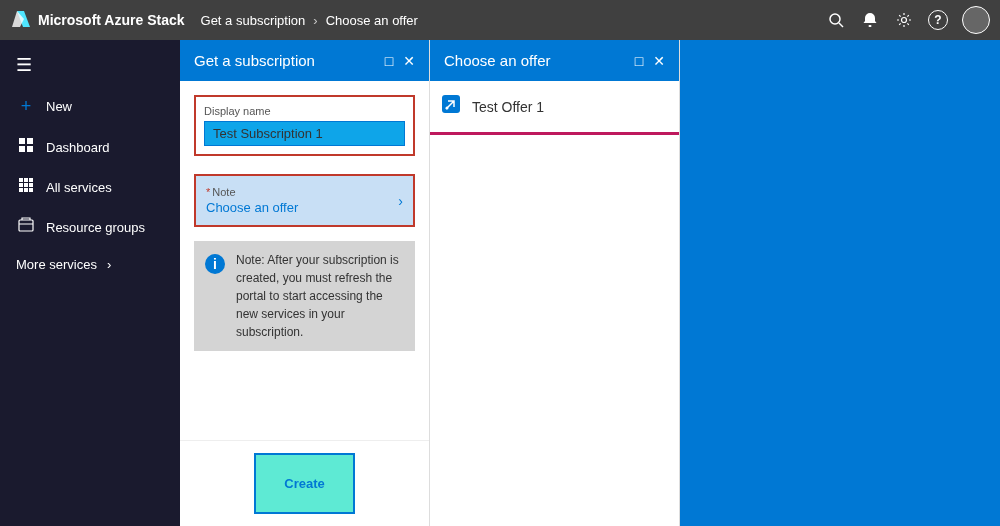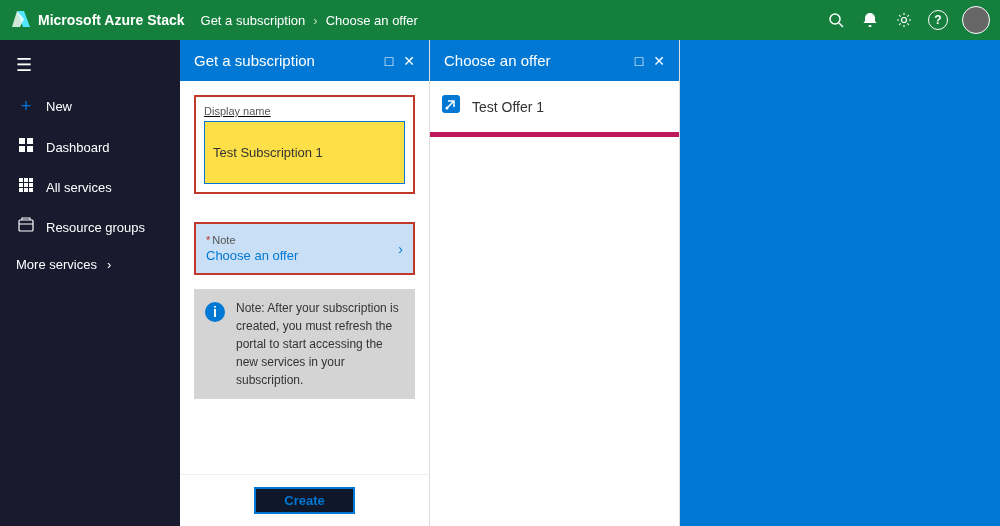--- a/index.html
+++ b/index.html
@@ -1,20 +1,20 @@
 <!DOCTYPE html>
 <html><head>
   <meta charset="utf-8">
   <style>
     * { box-sizing: border-box; margin: 0; padding: 0; }
     body { font-family: 'Segoe UI', Arial, sans-serif; background: #0078d4; width: 1000px; height: 526px; overflow: hidden; display: flex; flex-direction: column; }
 
     
     .topbar {
-      background: #15803d;
+      background: #404040;
       height: 40px;
       display: flex;
       align-items: center;
       padding: 0 10px;
       flex-shrink: 0;
     }
     .topbar-brand {
       display: flex;
       align-items: center;
       gap: 6px;
@@ -156,26 +156,26 @@
       overflow-y: auto;
     }
     .form-label {
       font-size: 11px;
       color: #555;
       margin-bottom: 4px;
       display: block;
     }
     .form-input {
       width: 100%;
-      padding: 23px 8px;
+      padding: 4px 8px;
       border: 1px solid #0078d4;
       font-size: 13px;
       color: #333;
       outline: none;
-      background: #fde047;
+      background: #0ea5e9;
     }
 
     
     .offer-selector {
       border: 2px solid #c0392b;
       background: #c8dff5;
       padding: 10px 10px;
       display: flex;
       align-items: center;
       justify-content: space-between;
@@ -221,45 +221,44 @@
     }
 
     
     .panel-footer {
       padding: 12px 14px;
       border-top: 1px solid #eee;
       display: flex;
       justify-content: center;
     }
     .create-btn {
-      background: #0f172a;
+      background: #5eead4;
       border: 2px solid #0078d4;
       color: #0078d4;
-      padding: 4px 28px;
+      padding: 21px 28px;
       font-size: 13px;
       cursor: pointer;
       font-weight: 600;
     }
 
     
     .display-name-group {
       border: 2px solid #c0392b;
       padding: 8px 8px 8px 8px;
-      margin-bottom: 28px;
-      text-decoration: underline;
+      margin-bottom: 18px;
     }
 
     
     .offer-item {
       display: flex;
       align-items: center;
       gap: 10px;
       padding: 12px 10px;
       cursor: pointer;
-      border-bottom: 5px solid #be185d;
+      border-bottom: 3px solid #be185d;
     }
     .offer-tag-icon {
       color: #0078d4;
       font-size: 20px;
     }
     .offer-item-name {
       font-size: 14px;
       color: #333;
     }
 

